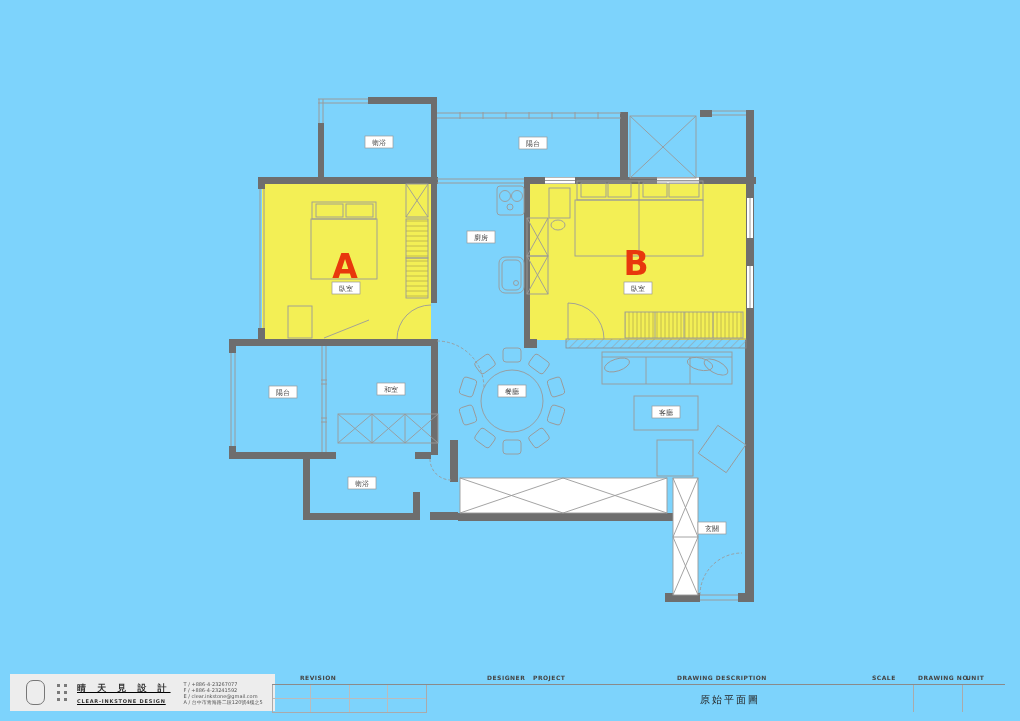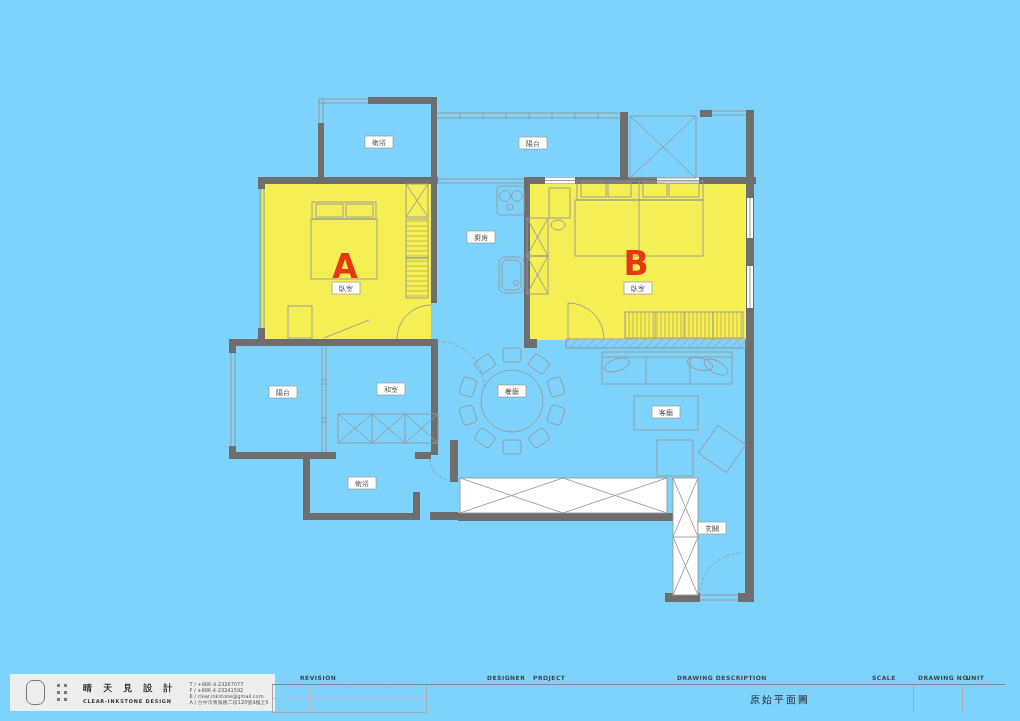--- a/index.html
+++ b/index.html
@@ -10,30 +10,30 @@
   
   .tb-rule{position:absolute;left:272px;top:684px;width:733px;height:1px;background:#8a8a8a;}
   .tb-head{position:absolute;top:674px;font-size:6px;font-weight:600;color:#444;letter-spacing:.5px;white-space:nowrap;}
   .tb-vline{position:absolute;top:685px;height:27px;width:1px;background:#aaa;}
   .rev-grid{position:absolute;left:272px;top:685px;width:153px;height:27px;
             display:grid;grid-template-columns:repeat(4,1fr);grid-template-rows:1fr 1fr;
             border-left:1px solid #aaa;border-right:1px solid #aaa;border-bottom:1px solid #aaa;}
   .rev-grid div{border-right:1px solid #bbb;border-bottom:1px solid #bbb;}
   .rev-grid div:nth-child(4n){border-right:none;}
   .rev-grid div:nth-child(n+5){border-bottom:none;}
-  .drawing-name{position:absolute;left:700px;top:693px;width:160px;text-align:center;
+  .drawing-name{position:absolute;left:700px;top:693px;width:160px;
                 font-size:10px;letter-spacing:2px;color:#222;}
   
   .logo-panel{position:absolute;left:10px;top:674px;width:265px;height:37px;background:#ededed;
               display:flex;align-items:center;}
   .logo-mark{width:17px;height:23px;border:1.2px solid #777;border-radius:7px;margin-left:16px;flex:none;}
   .logo-dots{display:grid;grid-template-columns:repeat(2,3px);grid-template-rows:repeat(3,3px);
              gap:4px;margin-left:12px;flex:none;}
   .logo-dots i{background:#7a7a7a;display:block;}
-  .logo-names{margin-left:16px;flex:none;}
+  .logo-names{margin-left:10px;flex:none;text-decoration:underline;}
   .logo-cn{font-size:9px;font-weight:bold;letter-spacing:4px;color:#333;white-space:nowrap;}
   .logo-en{font-size:5px;font-weight:bold;letter-spacing:.8px;color:#333;margin-top:3px;white-space:nowrap;}
   .logo-contact{margin-left:13px;flex:none;}
   .logo-contact div{font-size:5px;line-height:6px;color:#555;white-space:nowrap;}
 </style>
 </head>
 <body>
 
 <div class="canvas">
 

